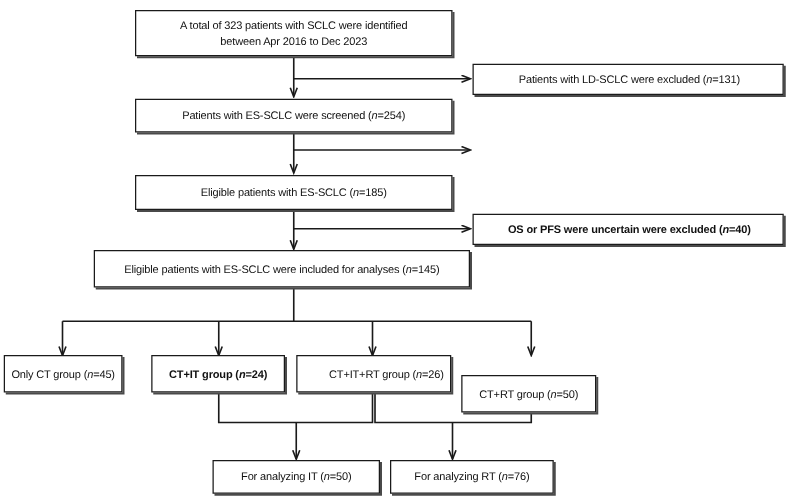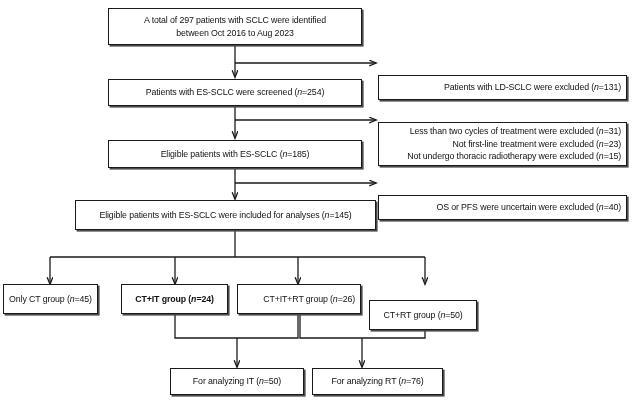--- a/index.html
+++ b/index.html
@@ -31,23 +31,22 @@
     text-align:center;
     color:#111111;
     font-size:8.8px;
     line-height:1.42;
     letter-spacing:-0.12px;
     padding:2px 5px;
     z-index:2;
   }
   .box.left-align{
     justify-content:flex-start;
-    text-align:right;
+    text-align:center;
     padding-left:7px;
-    margin-top:24px;
   }
   .box .inner{width:100%;}
   .box .ln{display:block;white-space:nowrap;}
   em.n{font-style:italic;}
 </style>
 </head>
 <body>
 
 <div id="flow">
 
@@ -82,22 +81,22 @@
       <path d="M175,314 L175,338 L298,338 L298,314"></path>
       <path d="M237,338 L237,367" marker-end="url(#arw)"></path>
 
       <path d="M300,314 L300,338 L425,338 L425,314"></path>
       <path d="M362,338 L362,367" marker-end="url(#arw)"></path>
     </g>
   </svg>
 
   <div class="box" style="left:108px;top:8px;width:254px;height:37px;">
     <span class="inner">
-      <span class="ln">A total of 297 patients with SCLC were identified</span>
-      <span class="ln">between Oct 2016 to Aug 2023</span>
+      <span class="ln">A total of 323 patients with SCLC were identified</span>
+      <span class="ln">between Apr 2016 to Dec 2023</span>
     </span>
   </div>
 
   <div class="box" style="left:108px;top:79px;width:254px;height:27px;">
     <span class="inner">
       <span class="ln">Patients with ES-SCLC were screened (<em class="n">n</em>=254)</span>
     </span>
   </div>
 
   <div class="box" style="left:108px;top:140px;width:254px;height:28px;">
@@ -111,29 +110,22 @@
       <span class="ln">Eligible patients with ES-SCLC were included for analyses (<em class="n">n</em>=145)</span>
     </span>
   </div>
 
   <div class="box left-align" style="left:378px;top:51px;width:249px;height:25px;">
     <span class="inner">
       <span class="ln">Patients with LD-SCLC were excluded (<em class="n">n</em>=131)</span>
     </span>
   </div>
 
-  <div class="box left-align" style="left:378px;top:98px;width:249px;height:44px;">
-    <span class="inner">
-      <span class="ln">Less than two cycles of treatment were excluded (<em class="n">n</em>=31)</span>
-      <span class="ln">Not first-line treatment were excluded (<em class="n">n</em>=23)</span>
-      <span class="ln">Not undergo thoracic radiotherapy were excluded (<em class="n">n</em>=15)</span>
-    </span>
-  </div>
 
-  <div class="box left-align" style="left:378px;top:171px;width:249px;height:25px;">
+  <div class="box left-align" style="left:378px;top:171px;width:249px;height:25px;font-weight:bold;">
     <span class="inner">
       <span class="ln">OS or PFS were uncertain were excluded (<em class="n">n</em>=40)</span>
     </span>
   </div>
 
   <div class="box" style="left:3px;top:284px;width:95px;height:30px;">
     <span class="inner">
       <span class="ln">Only CT group (<em class="n">n</em>=45)</span>
     </span>
   </div>

